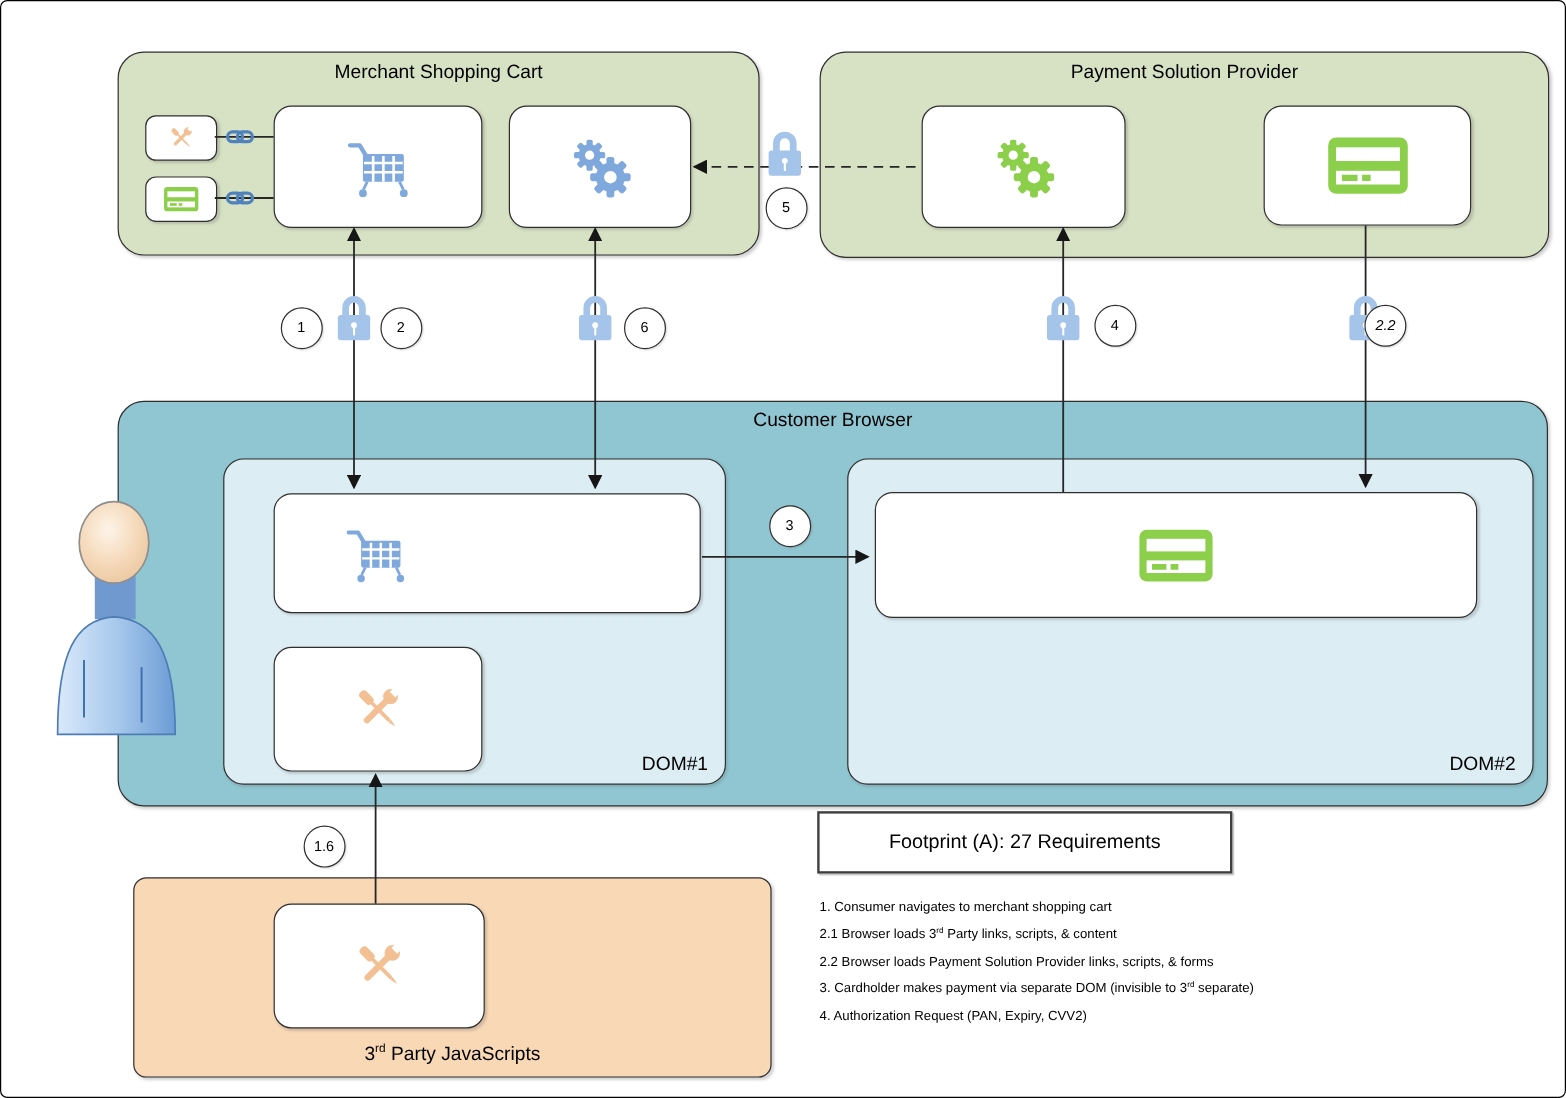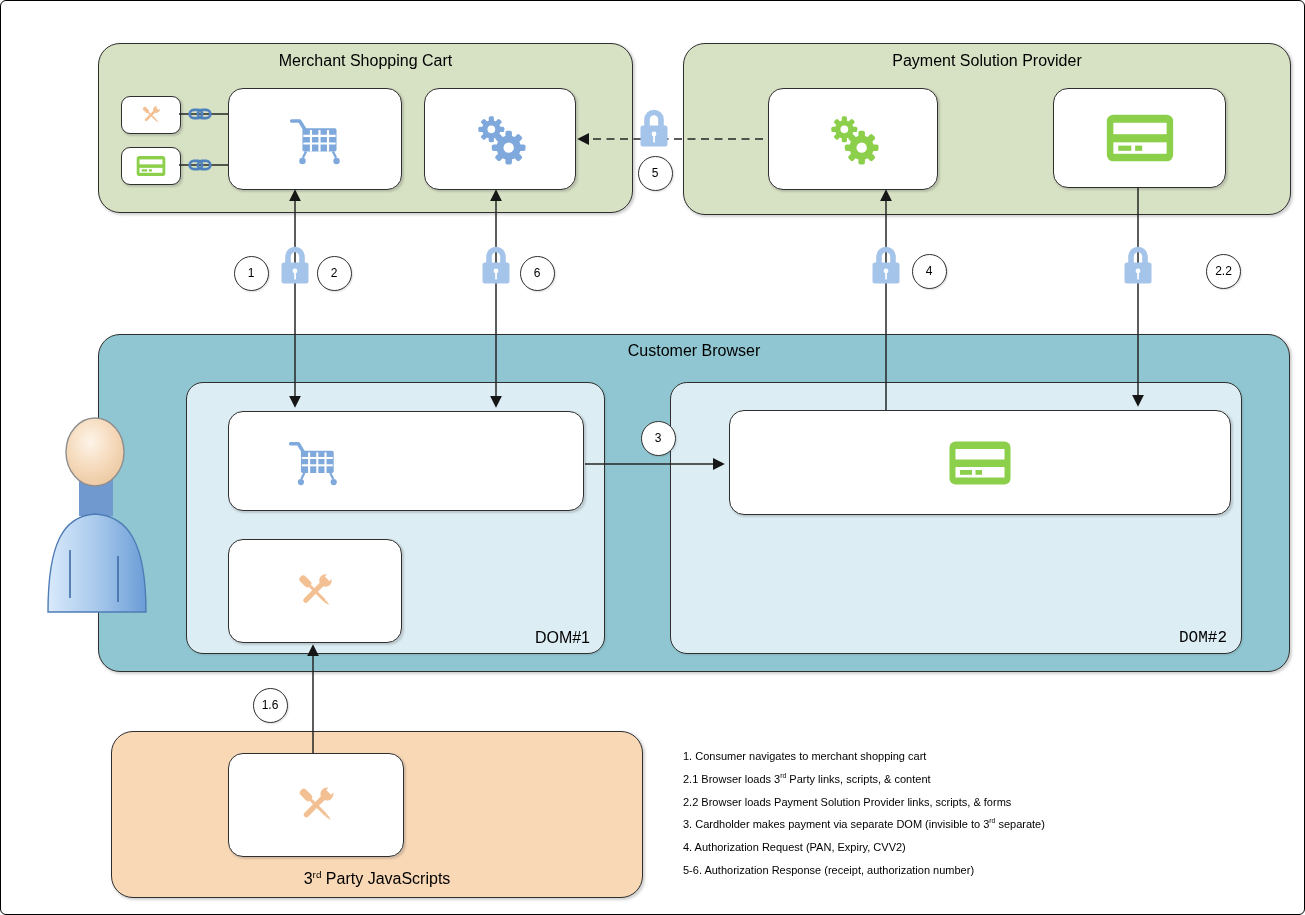--- a/index.html
+++ b/index.html
@@ -7,21 +7,21 @@
     --box_white:#ffffff; --blue_icon:#7fa8dc; --green_icon:#8ccf4b; --orange_icon:#f3c094;
     --lock_blue:#a5c4e9; --link_blue:#4f81bd; --line_dark:#262626;
   }
   html,body{margin:0;padding:0;background:#fff;font-family:"Liberation Sans",sans-serif;}
   #canvas{position:relative;width:1305px;height:915px;background:#fff;border:1.2px solid #000;
           border-radius:6px;box-sizing:border-box;overflow:hidden;}
   .container{position:absolute;border:1.4px solid #2f2f2f;border-radius:22px;
              box-shadow:1.5px 1.5px 2.5px rgba(90,90,90,.28);}
   .green{background:var(--green_fill);}
   .teal{background:var(--teal_fill);}
-  .peach{background:var(--peach_fill);}
+  .peach{background:var(--peach_fill);border-radius:11px;}
   .dom{position:absolute;background:var(--dom_fill);border:1.3px solid #2f2f2f;border-radius:17px;
        box-shadow:1px 1px 2px rgba(90,90,90,.2);}
   .wbox{position:absolute;background:var(--box_white);border:1.4px solid #2f2f2f;border-radius:15px;
         display:flex;align-items:center;justify-content:center;
         box-shadow:1.5px 1.5px 2px rgba(90,90,90,.25);}
   .wbox.small{border-radius:9px;}
   .box-title{position:absolute;left:0;right:0;top:8px;text-align:center;font-size:16px;color:#000;}
   .dom-label{position:absolute;right:14px;bottom:6px;font-size:16px;color:#000;}
   .badge{position:absolute;width:33px;height:33px;border-radius:50%;background:#fff;
          border:1.2px solid #2f2f2f;display:flex;align-items:center;justify-content:center;
@@ -144,21 +144,21 @@
   </div>
 
   <div class="container teal" style="left:97px;top:333px;width:1190px;height:336px;">
     <div class="box-title" style="top:7px;">Customer Browser</div>
   </div>
 
   <div class="dom" style="left:185px;top:381px;width:417px;height:270px;">
     <div class="dom-label">DOM#1</div>
   </div>
 
-  <div class="dom" style="left:669px;top:381px;width:570px;height:270px;font-family:Liberation Mono, monospace;">
+  <div class="dom" style="left:705px;top:381px;width:570px;height:270px;">
     <div class="dom-label">DOM#2</div>
   </div>
 
   <div class="container peach" style="left:110px;top:730px;width:530px;height:165px;">
     <div class="tp-label">
       <span>3</span><sup>rd</sup><span> Party JavaScripts</span>
     </div>
   </div>
 
   <div class="wbox small" style="left:120px;top:95px;width:58px;height:36px;">
@@ -254,32 +254,34 @@
       <use href="#sym-lock"></use>
     </svg>
   <svg class="lock" style="left:636px;top:106px;" width="34" height="42">
       <use href="#sym-lock"></use>
     </svg>
 
   <div class="badge" style="left:232.5px;top:254.5px;">1</div>
   <div class="badge" style="left:315.5px;top:254.5px;">2</div>
   <div class="badge" style="left:518.5px;top:254.5px;">6</div>
   <div class="badge" style="left:910.5px;top:252.5px;">4</div>
-  <div class="badge" style="left:1205px;top:252.5px;">2.2</div>
+  <div class="badge" style="left:1136px;top:252.5px;font-style:italic;">2.2</div>
   <div class="badge" style="left:636.5px;top:154.5px;">5</div>
   <div class="badge" style="left:639.5px;top:419.5px;">3</div>
   <div class="badge" style="left:251.5px;top:686.5px;">1.6</div>
 
   <svg class="person" style="left:40px;top:411px;" width="112" height="202">
       <use href="#sym-person"></use>
     </svg>
 
+  <div class="footprint">
+    <span>Footprint (A): 27 Requirements</span>
+  </div>
 
   <div class="steps">
     <div class="step"><span>1. Consumer navigates to merchant shopping cart</span><sup></sup><span></span></div>
     <div class="step"><span>2.1 Browser loads 3</span><sup>rd</sup><span> Party links, scripts, &amp; content</span></div>
     <div class="step"><span>2.2 Browser loads Payment Solution Provider links, scripts, &amp; forms</span><sup></sup><span></span></div>
     <div class="step"><span>3. Cardholder makes payment via separate DOM (invisible to 3</span><sup>rd</sup><span> separate)</span></div>
     <div class="step"><span>4. Authorization Request (PAN, Expiry, CVV2)</span><sup></sup><span></span></div>
-    <div class="step"><span>5-6. Authorization Response (receipt, authorization number)</span><sup></sup><span></span></div>
   </div>
 
 </div>
 
 </body></html>

